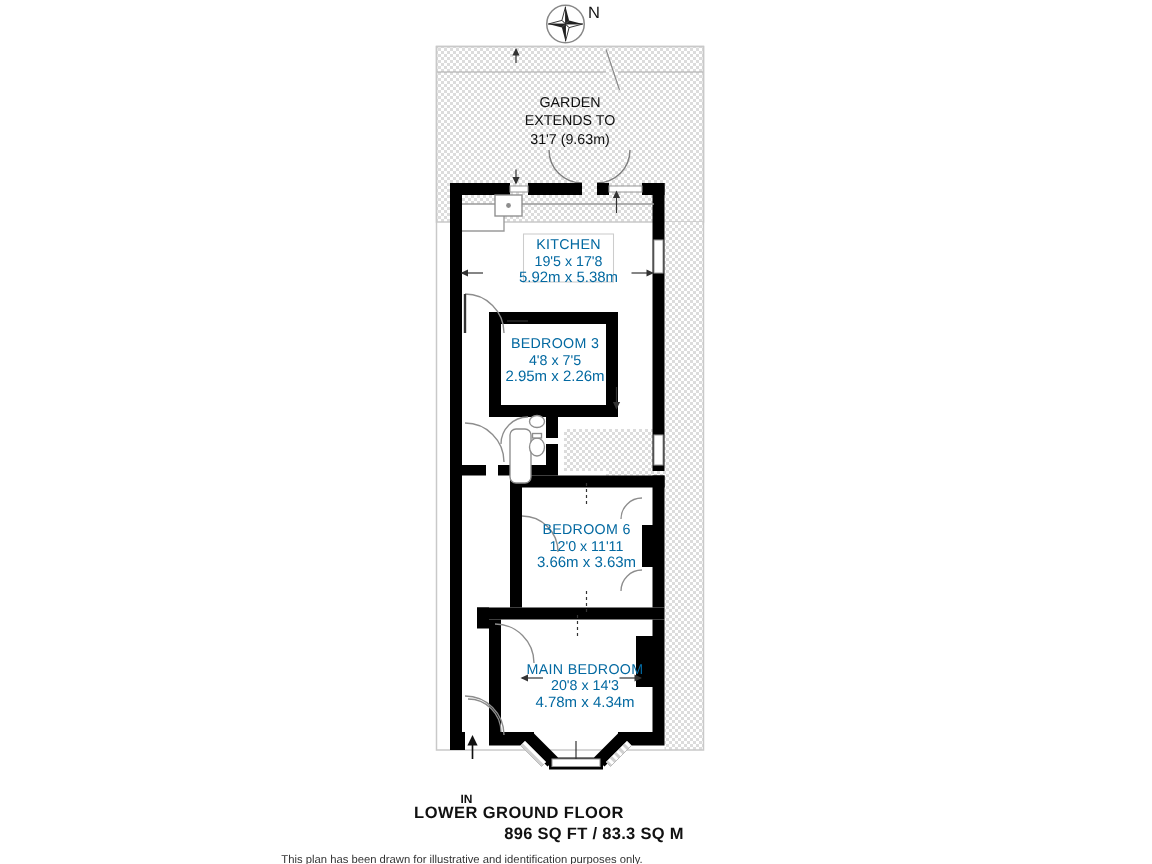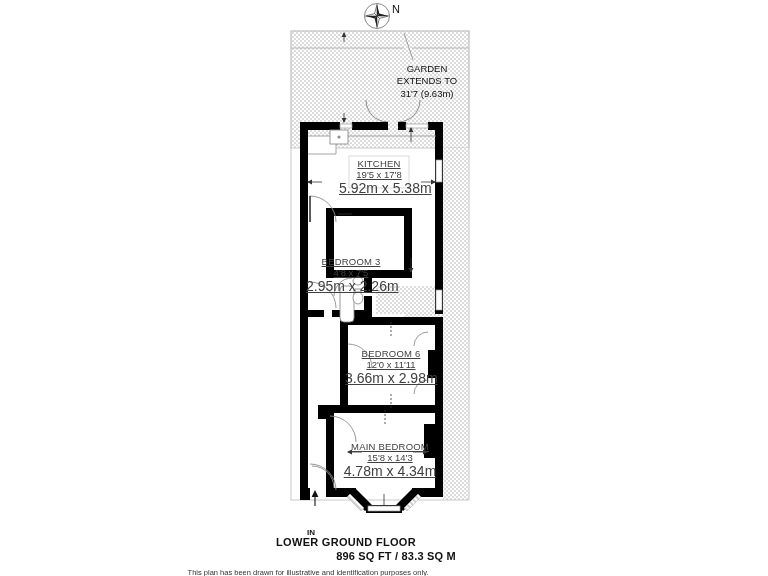--- a/index.html
+++ b/index.html
@@ -38,28 +38,27 @@
     position: absolute;
     left: 392px; top: 3px;
     font-size: 11px;
     color: #111;
     font-family: "Liberation Sans", sans-serif;
   }
   
   .room-label {
     position: absolute;
     text-align: center;
-    color: #404040;
+    color: #0369a1;
     line-height: 1.18;
     white-space: nowrap;
-    text-decoration: underline;
   }
   .room-label .nm { font-size: 9.5px; letter-spacing: .2px; }
   .room-label .d1 { font-size: 9.5px; }
-  .room-label .d2 { font-size: 14px; }
+  .room-label .d2 { font-size: 10px; }
 
   .garden-label { font-size: 9.5px; color:#111; line-height: 1.3; }
 
   
   .footer-title {
     position:absolute; left:0; top:536px; width:692px;
     text-align:center; font-size:11px; font-weight:bold;
     color:#111; letter-spacing:.3px;
   }
   .footer-sub {
@@ -253,47 +252,47 @@
     <polygon points="14,25.5 16.4,16.4 14,14" fill="#ffffff" stroke="#222" stroke-width="0.6"></polygon>
     <polygon points="14,25.5 11.6,16.4 14,14" fill="#222"></polygon>
     <polygon points="2.5,14 11.6,16.4 14,14" fill="#222"></polygon>
     <polygon points="2.5,14 11.6,11.6 14,14" fill="#ffffff" stroke="#222" stroke-width="0.6"></polygon>
     <polygon points="25.5,14 16.4,11.6 14,14" fill="#222"></polygon>
     <polygon points="25.5,14 16.4,16.4 14,14" fill="#ffffff" stroke="#222" stroke-width="0.6"></polygon>
   </svg>
 </div>
 <div class="compass-n">N</div>
 
-<div class="txt garden-label" style="left:340px; top:63px; width:80px;padding-left:47px;">
+<div class="txt garden-label" style="left:340px; top:63px; width:80px;">
   <div>GARDEN</div>
   <div>EXTENDS TO</div>
   <div>31'7 (9.63m)</div>
 </div>
 
 <div class="room-label" style="left:339px; top:158px; width:80px;">
   <div class="nm">KITCHEN</div>
   <div class="d1">19'5 x 17'8</div>
   <div class="d2">5.92m x 5.38m</div>
 </div>
 
-<div class="room-label" style="left:306px; top:224px; width:90px;margin-top:32px;">
+<div class="room-label" style="left:325px; top:224px; width:90px;">
   <div class="nm">BEDROOM 3</div>
   <div class="d1">4'8 x 7'5</div>
   <div class="d2">2.95m x 2.26m</div>
 </div>
 
 <div class="room-label" style="left:345px; top:348px; width:92px;">
   <div class="nm">BEDROOM 6</div>
   <div class="d1">12'0 x 11'11</div>
-  <div class="d2">3.66m x 2.98m</div>
+  <div class="d2">3.66m x 3.63m</div>
 </div>
 
 <div class="room-label" style="left:338px; top:441px; width:104px;">
   <div class="nm">MAIN BEDROOM</div>
-  <div class="d1">15'8 x 14'3</div>
+  <div class="d1">20'8 x 14'3</div>
   <div class="d2">4.78m x 4.34m</div>
 </div>
 
 <div class="in-label">IN</div>
 
 <div class="footer-title">LOWER GROUND FLOOR</div>
 <div class="footer-sub">896 SQ FT / 83.3 SQ M</div>
 <div class="footer-note">This plan has been drawn for illustrative and identification purposes only.</div>
 
 </body></html>

